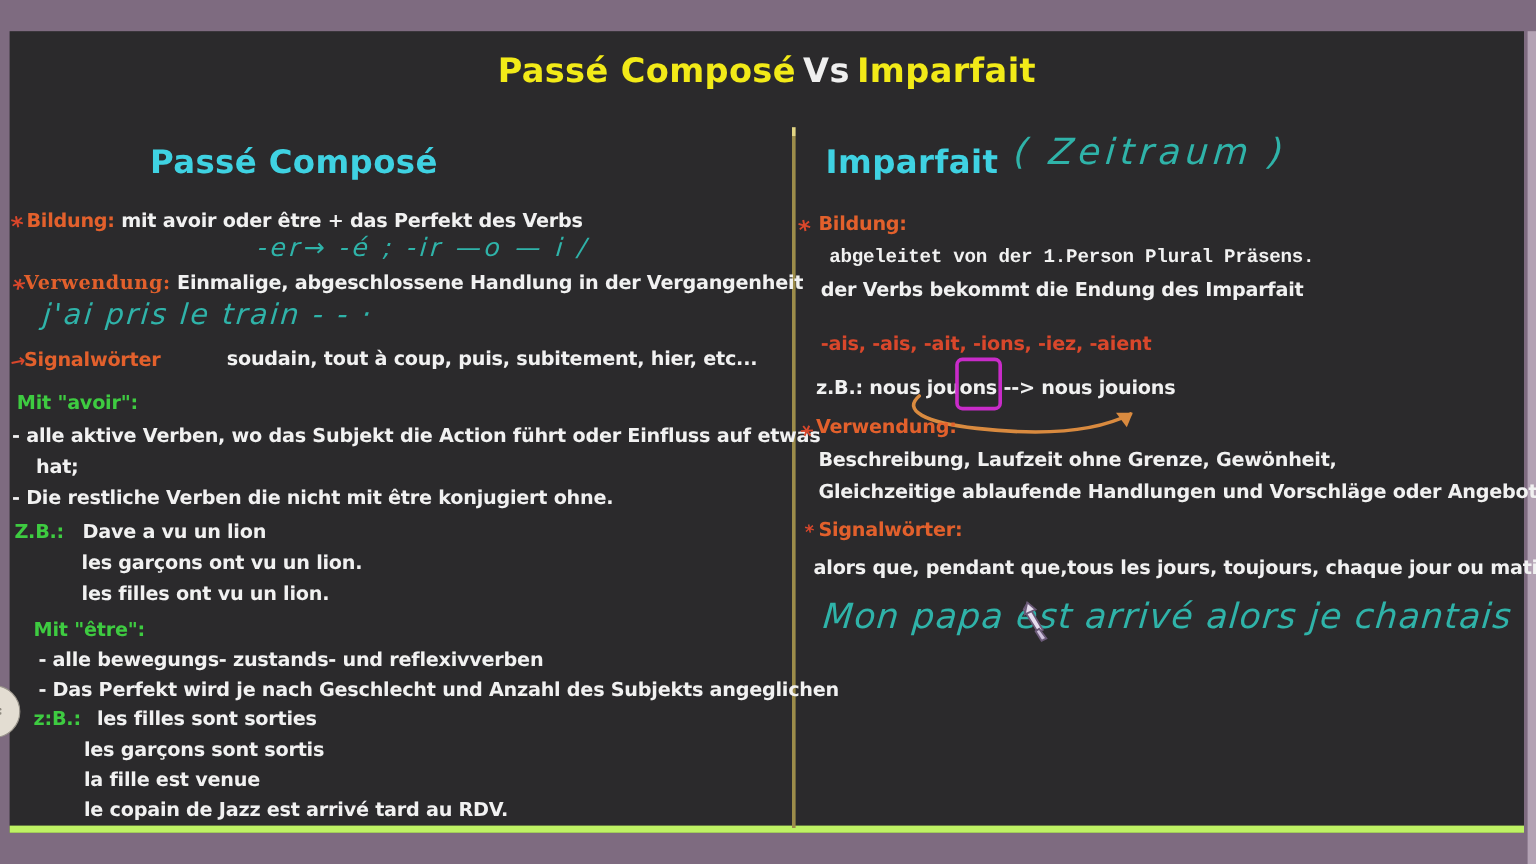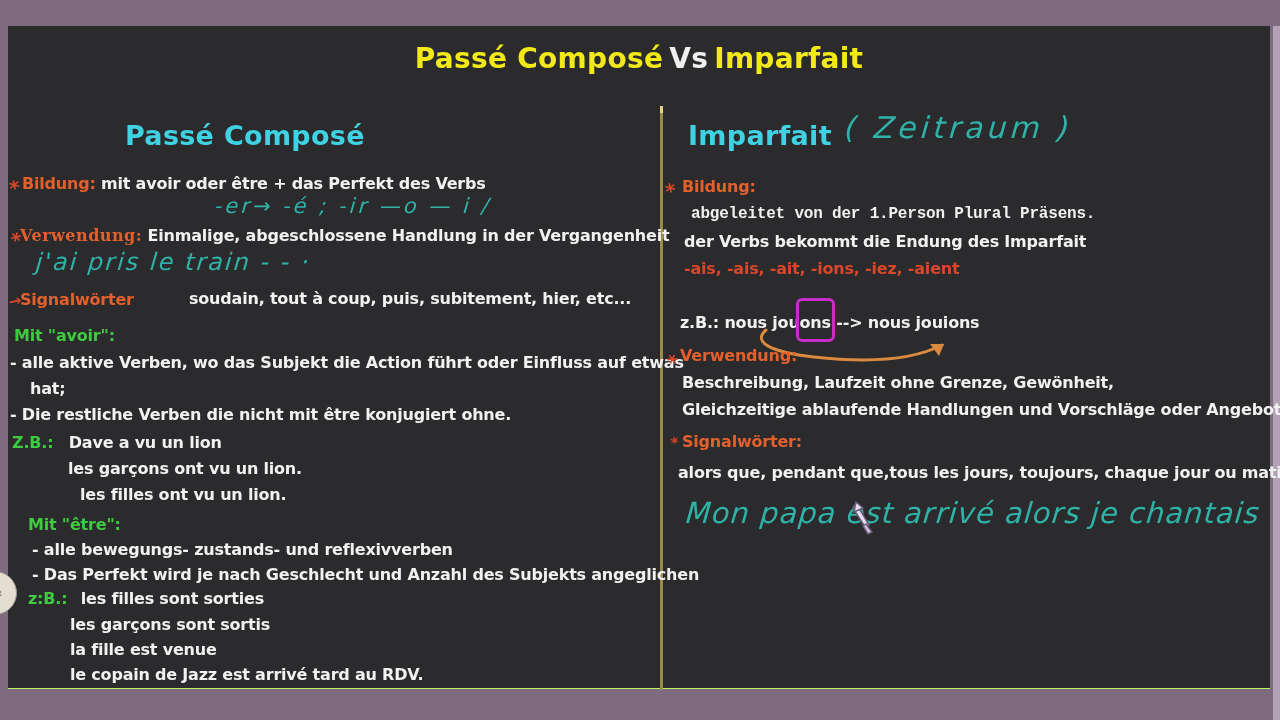--- a/index.html
+++ b/index.html
@@ -4,21 +4,21 @@
 <style>
   html,body{margin:0;padding:0}
   body{
     width:1280px;height:720px;position:relative;overflow:hidden;
     background:var(--bg-frame,#7e6b80);
     font-family:"DejaVu Sans","Liberation Sans",sans-serif;
   }
   #canvas{
     position:absolute;left:8px;top:26px;width:1262px;height:662px;
     background:var(--bg-canvas,#2b2a2c);
-    border-bottom:1px solid #bef264;
+    border-bottom:6px solid #bef264;
   }
   .right-strip{
     position:absolute;right:0;top:26px;width:7px;height:694px;
     background:var(--frame-light,#b3a2b4);
   }
   .title{
     position:absolute;left:0;top:16px;width:100%;text-align:center;
     font-size:28px;font-weight:bold;color:var(--yellow,#f2ea18);letter-spacing:.3px;
   }
   .title .vs{color:#efefef;padding:0 6px;}
@@ -98,42 +98,42 @@
   <div class="line lbl-g" style="left:6px;top:300px;">Mit "avoir":</div>
   <div class="line" style="left:2px;top:327px;">- alle aktive Verben, wo das Subjekt die Action führt oder Einfluss auf etwas</div>
   <div class="line" style="left:22px;top:353px;">hat;</div>
   <div class="line" style="left:2px;top:379px;">- Die restliche Verben die nicht mit être konjugiert ohne.</div>
 
   <div class="line" style="left:60px;top:433px;">les garçons ont vu un lion.</div>
   <div class="line" style="left:4px;top:407px;">
     <span class="lbl-g">Z.B.:</span>
     <span class="gap">Dave a vu un lion</span>
   </div>
-  <div class="line" style="left:60px;top:459px;margin-left:12px;">les filles ont vu un lion.</div>
+  <div class="line" style="left:60px;top:459px;">les filles ont vu un lion.</div>
 
   <div class="line lbl-g" style="left:20px;top:489px;">Mit "être":</div>
   <div class="line" style="left:24px;top:514px;">- alle bewegungs- zustands- und reflexivverben</div>
   <div class="line" style="left:24px;top:539px;">- Das Perfekt wird je nach Geschlecht und Anzahl des Subjekts angeglichen</div>
 
   <div class="line" style="left:20px;top:563px;">
     <span class="lbl-g">z:B.:</span>
     <span style="margin-left:8px;">les filles sont sorties</span>
   </div>
   <div class="line" style="left:62px;top:589px;">les garçons sont sortis</div>
   <div class="line" style="left:62px;top:614px;">la fille est venue</div>
   <div class="line" style="left:62px;top:639px;">le copain de Jazz est arrivé tard au RDV.</div>
 
   <div class="col-header" style="left:680px;top:94px;">Imparfait</div>
   <div class="hand" style="left:837px;top:84px;font-size:30px;letter-spacing:4px;">( Zeitraum )</div>
 
   <span class="mark" style="left:656px;top:153px;">*</span>
   <div class="line lbl-o" style="left:674px;top:151px;">Bildung:</div>
   <div class="line" style="left:683px;top:179px;font-family:Liberation Mono, monospace;">abgeleitet von der 1.Person Plural Präsens.</div>
   <div class="line" style="left:676px;top:206px;">der Verbs bekommt die Endung des Imparfait</div>
-  <div class="line endings" style="left:676px;top:233px;">-ais, -ais, -ait, -ions, -iez, -aient</div>
+  <div class="line endings" style="left:676px;top:251px;">-ais, -ais, -ait, -ions, -iez, -aient</div>
 
   <div class="line" style="left:672px;top:287px;">
     <span>z.B.: nous jou</span><span class="box-wrap"><span>ons</span><span class="magenta-box"></span></span><span> --&gt; nous jouions</span>
   </div>
 
   <svg class="arrow-svg" width="215" height="48" viewBox="0 0 215 48">
     <path d="M18,8 C4,20 22,30 66,35 C120,41 165,38 194,23" fill="none" stroke="#d98a3f" stroke-width="3" stroke-linecap="round"></path>
     <path d="M196,22 L182,22 L191,34 Z" fill="#d98a3f"></path>
   </svg>
 

